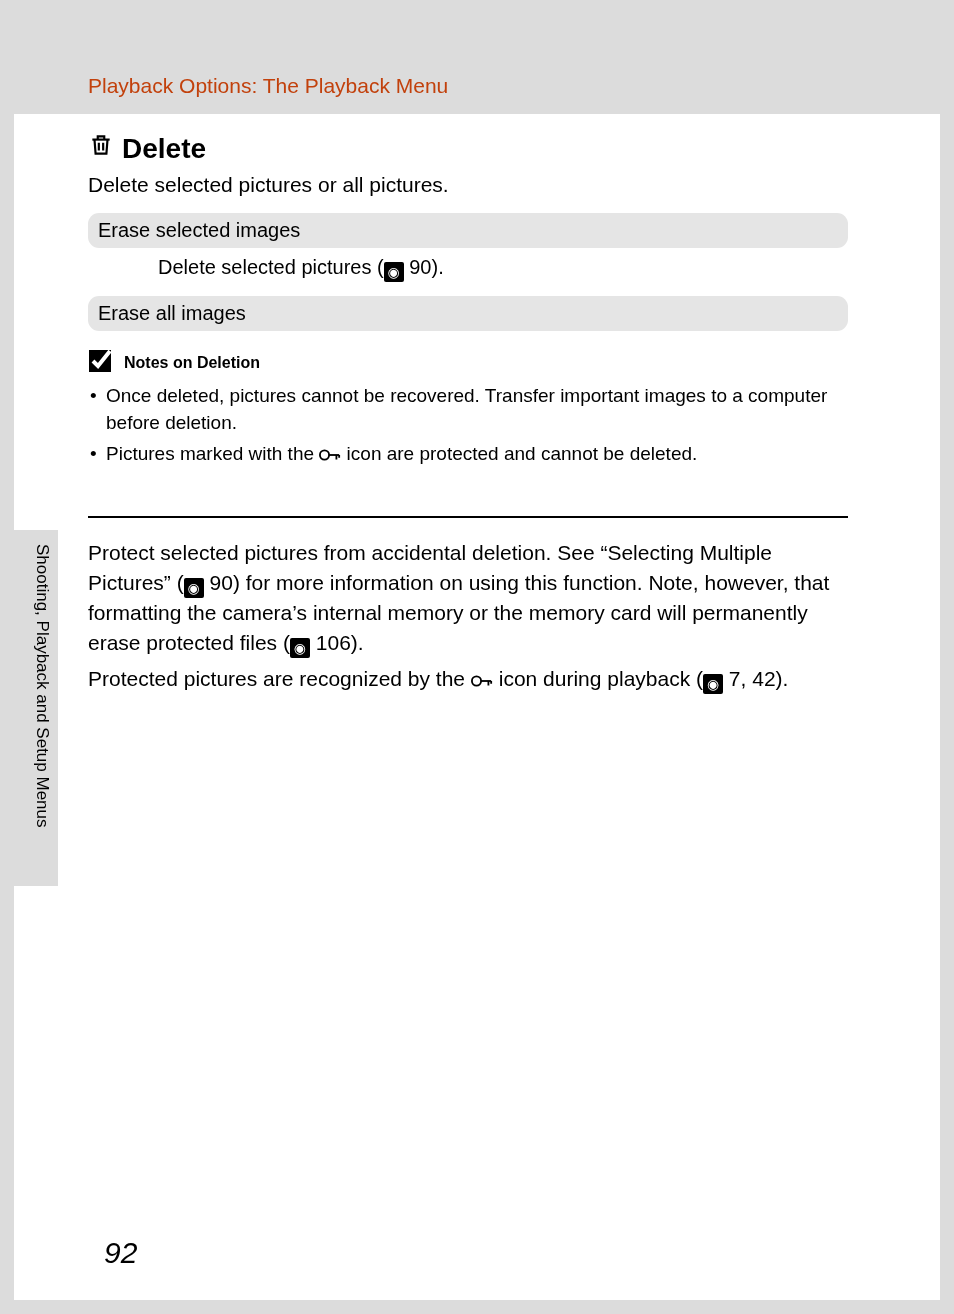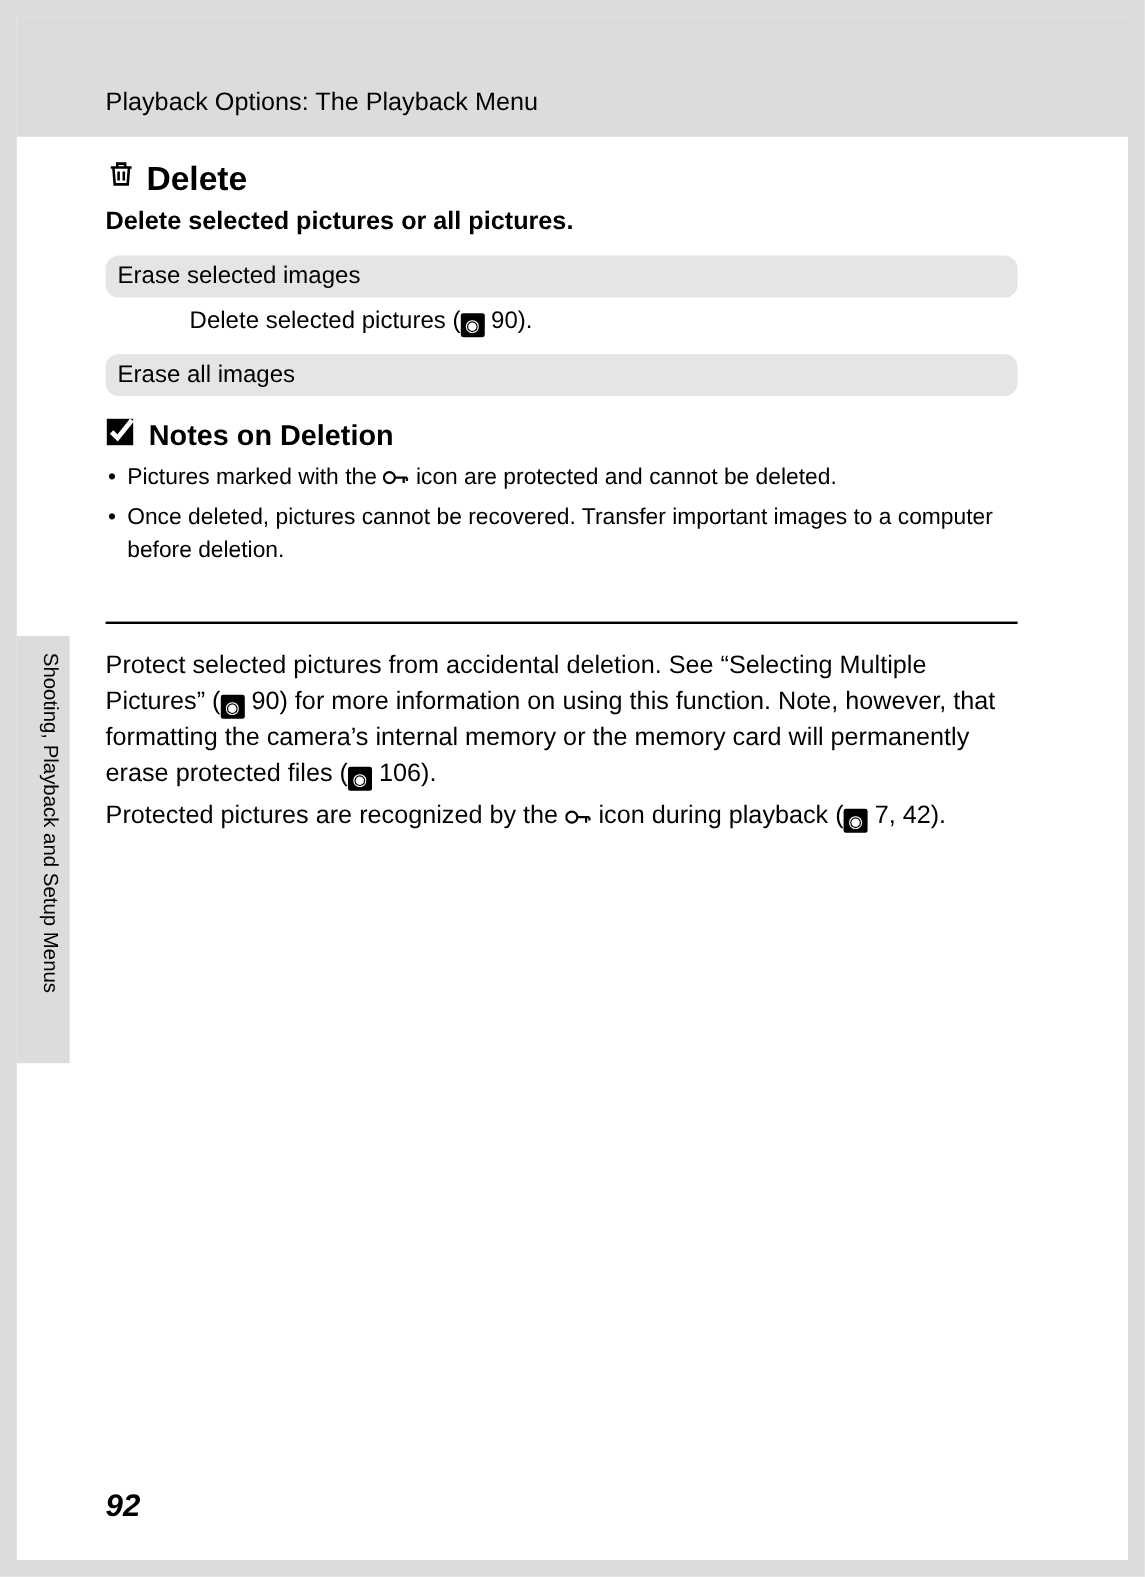--- a/index.html
+++ b/index.html
@@ -22,59 +22,59 @@
     position: absolute;
     left: 0; top: 0; right: 0;
     height: 100px;
     background: #dcdcdc;
   }
   .running-head {
     position: absolute;
     left: 74px;
     top: 60px;
     font-size: 21px;
-    color: #000000;
+    color: #c2410c;
   }
   .content {
     position: absolute;
     left: 74px;
     top: 110px;
     width: 760px;
   }
   h2.section-title {
     font-size: 28px;
     font-weight: 700;
     margin-top: 8px;
     margin-bottom: 6px;
     display: flex;
     align-items: center;
     gap: 8px;
   }
   .intro {
     font-size: 21px;
-    font-weight: 700;
+    font-weight: 400;
     margin-bottom: 14px;
     line-height: 1.35;
   }
   .option-row {
     background: #e5e5e5;
     padding: 6px 10px;
     font-size: 20px;
     font-weight: 400;
     margin-top: 2px;
     border-radius: 11px;
   }
   .option-desc {
     font-size: 20px;
     font-weight: 300;
     padding: 8px 0 12px 70px;
   }
   .notes-block { margin-top: 18px; }
   .notes-head {
-    font-size: 24px;
+    font-size: 16px;
     font-weight: 700;
     display: flex;
     align-items: center;
     gap: 12px;
     margin-bottom: 6px;
   }
   .notes-list {
     list-style: none;
     font-size: 19px;
     font-weight: 300;
@@ -118,25 +118,25 @@
     left: 38px;
     top: 530px;
     transform-origin: left top;
     transform: rotate(90deg);
     font-size: 17px;
     font-weight: 300;
     white-space: nowrap;
   }
   .page-number {
     position: absolute;
-    left: 74px;
+    left: 90px;
     bottom: 30px;
-    font-size: 26px;
+    font-size: 30px;
     font-style: italic;
-    font-weight: 700;
+    font-weight: 400;
   }
 
   
   .icon-trash, .icon-protect, .icon-check-box, .icon-ref, .icon-key {
     display: inline-block;
     vertical-align: middle;
   }
   .icon-trash svg, .icon-protect svg { width: 26px; height: 26px; }
   .icon-check-box svg { width: 24px; height: 24px; }
   .icon-ref {
@@ -189,28 +189,28 @@
       <div class="notes-head">
         <span class="icon-check-box">
           <svg viewBox="0 0 24 24">
               <rect x="1" y="1" width="22" height="22" fill="#000"></rect>
               <path d="M5 12l5 5L22 2" fill="none" stroke="#fff" stroke-width="4"></path>
             </svg>
         </span>
         <span>Notes on Deletion</span>
       </div>
       <ul class="notes-list">
+        <li>Once deleted, pictures cannot be recovered. Transfer important images to a computer before deletion.</li>
         <li id="note-with-icon">Pictures marked with the <span class="icon-key inline-icon"><svg viewBox="0 0 24 16">
                 <g fill="none" stroke="#000" stroke-width="2">
                   <circle cx="6" cy="8" r="5"></circle>
                   <path d="M11 8h11"></path>
                   <path d="M19 8v5M22 8v3"></path>
                 </g>
               </svg></span> icon are protected and cannot be deleted.</li>
-        <li>Once deleted, pictures cannot be recovered. Transfer important images to a computer before deletion.</li>
       </ul>
     </div>
 
     <hr class="divider">
 
 
     <p class="body-text">
       <span>Protect selected pictures from accidental deletion. See “Selecting Multiple Pictures” (</span><span class="icon-ref">◉</span>&nbsp;<span>90</span><span>) for more information on using this function. Note, however, that formatting the camera’s internal memory or the memory card will permanently erase protected files (</span><span class="icon-ref">◉</span>&nbsp;<span>106</span><span>).</span>
     </p>
 

